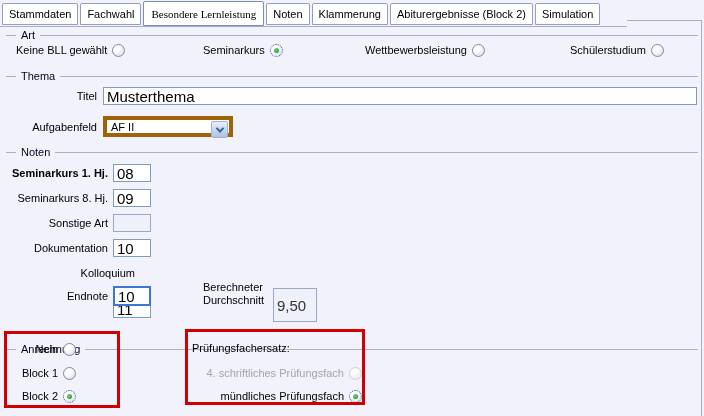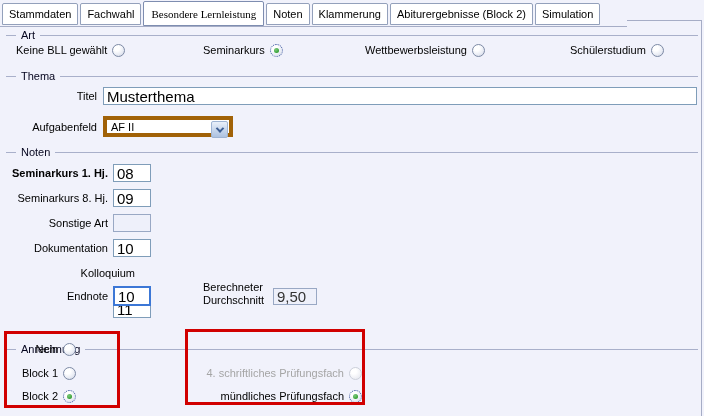--- a/index.html
+++ b/index.html
@@ -202,41 +202,42 @@
   <div class="lbl lbl-r" style="left:0; top:267px; width:108px;margin-left:27px;">Kolloquium</div>
   <input class="tb small" style="left: 113px; top: 264px; margin-top: 36px;" value="11">
 
   <div class="lbl lbl-r" style="left:0; top:290px; width:108px;">Endnote</div>
   <input class="tb small focused" style="left: 113px; top: 286px;" value="10">
 
   <div class="lbl" style="left:203px; top:281px; line-height:13px;">
     <span>Berechneter</span><br>
     <span>Durchschnitt</span>
   </div>
-  <input class="tb disabled" style="left: 273px; top: 288px; width: 44px; height: 17px;" value="9,50">
+  <input class="tb disabled" style="left: 273px; top: 288px; width: 44px; height: 34px;" value="9,50">
 
   <div class="group" style="top:315px;margin-top:27px;">
     <span class="dash"></span>
     <span class="legend">Anrechnung</span>
     <span class="rest"></span>
   </div>
 
   <div class="opt justify-end" style="left:10px; top:341px; width:66px;">
     <span>Nein</span>
     <span class="radio"></span>
   </div>
   <div class="opt justify-end" style="left:10px; top:365px; width:66px;">
     <span>Block 1</span>
     <span class="radio"></span>
   </div>
   <div class="opt justify-end" style="left:10px; top:388px; width:66px;">
     <span>Block 2</span>
     <span class="radio selected"></span>
   </div>
 
+  <div class="lbl" style="left:192px; top:342px;">Prüfungsfachersatz:</div>
 
   <div class="opt justify-end" style="left:192px; top:365px; width:170px;">
     <span class="dim">4. schriftliches Prüfungsfach</span>
     <span class="radio disabled"></span>
   </div>
   <div class="opt justify-end" style="left:192px; top:388px; width:170px;">
     <span>mündliches Prüfungsfach</span>
     <span class="radio selected"></span>
   </div>
 

